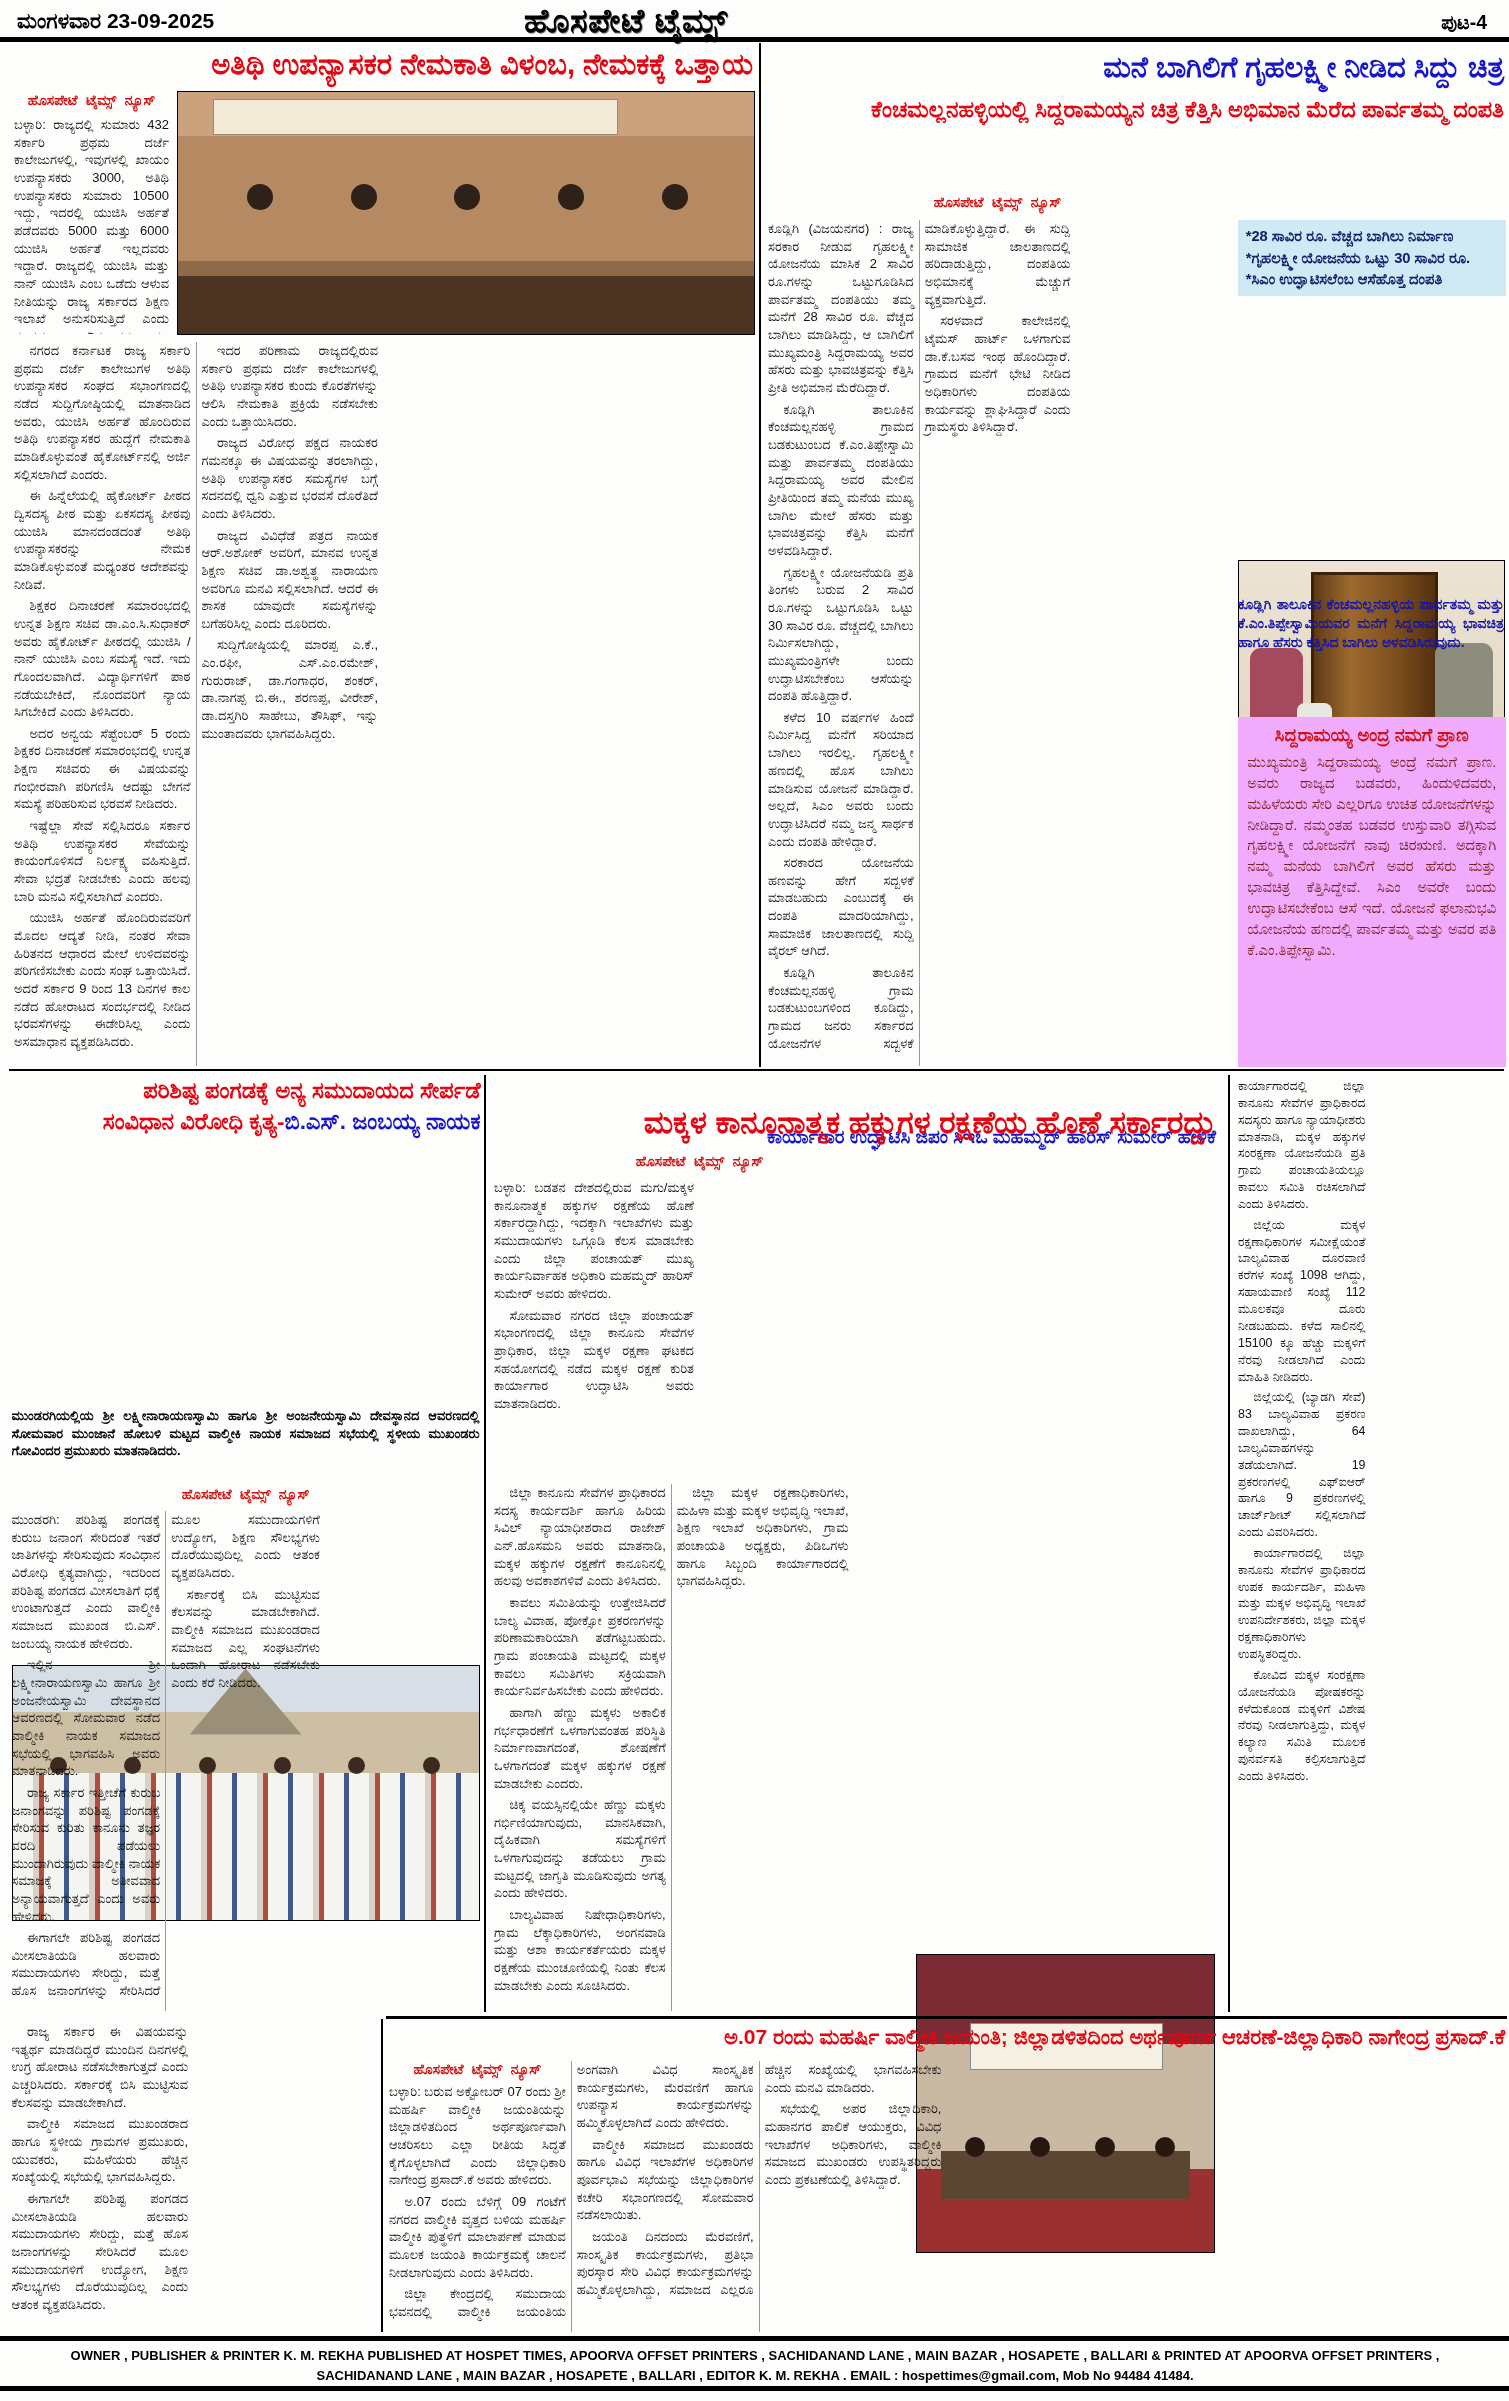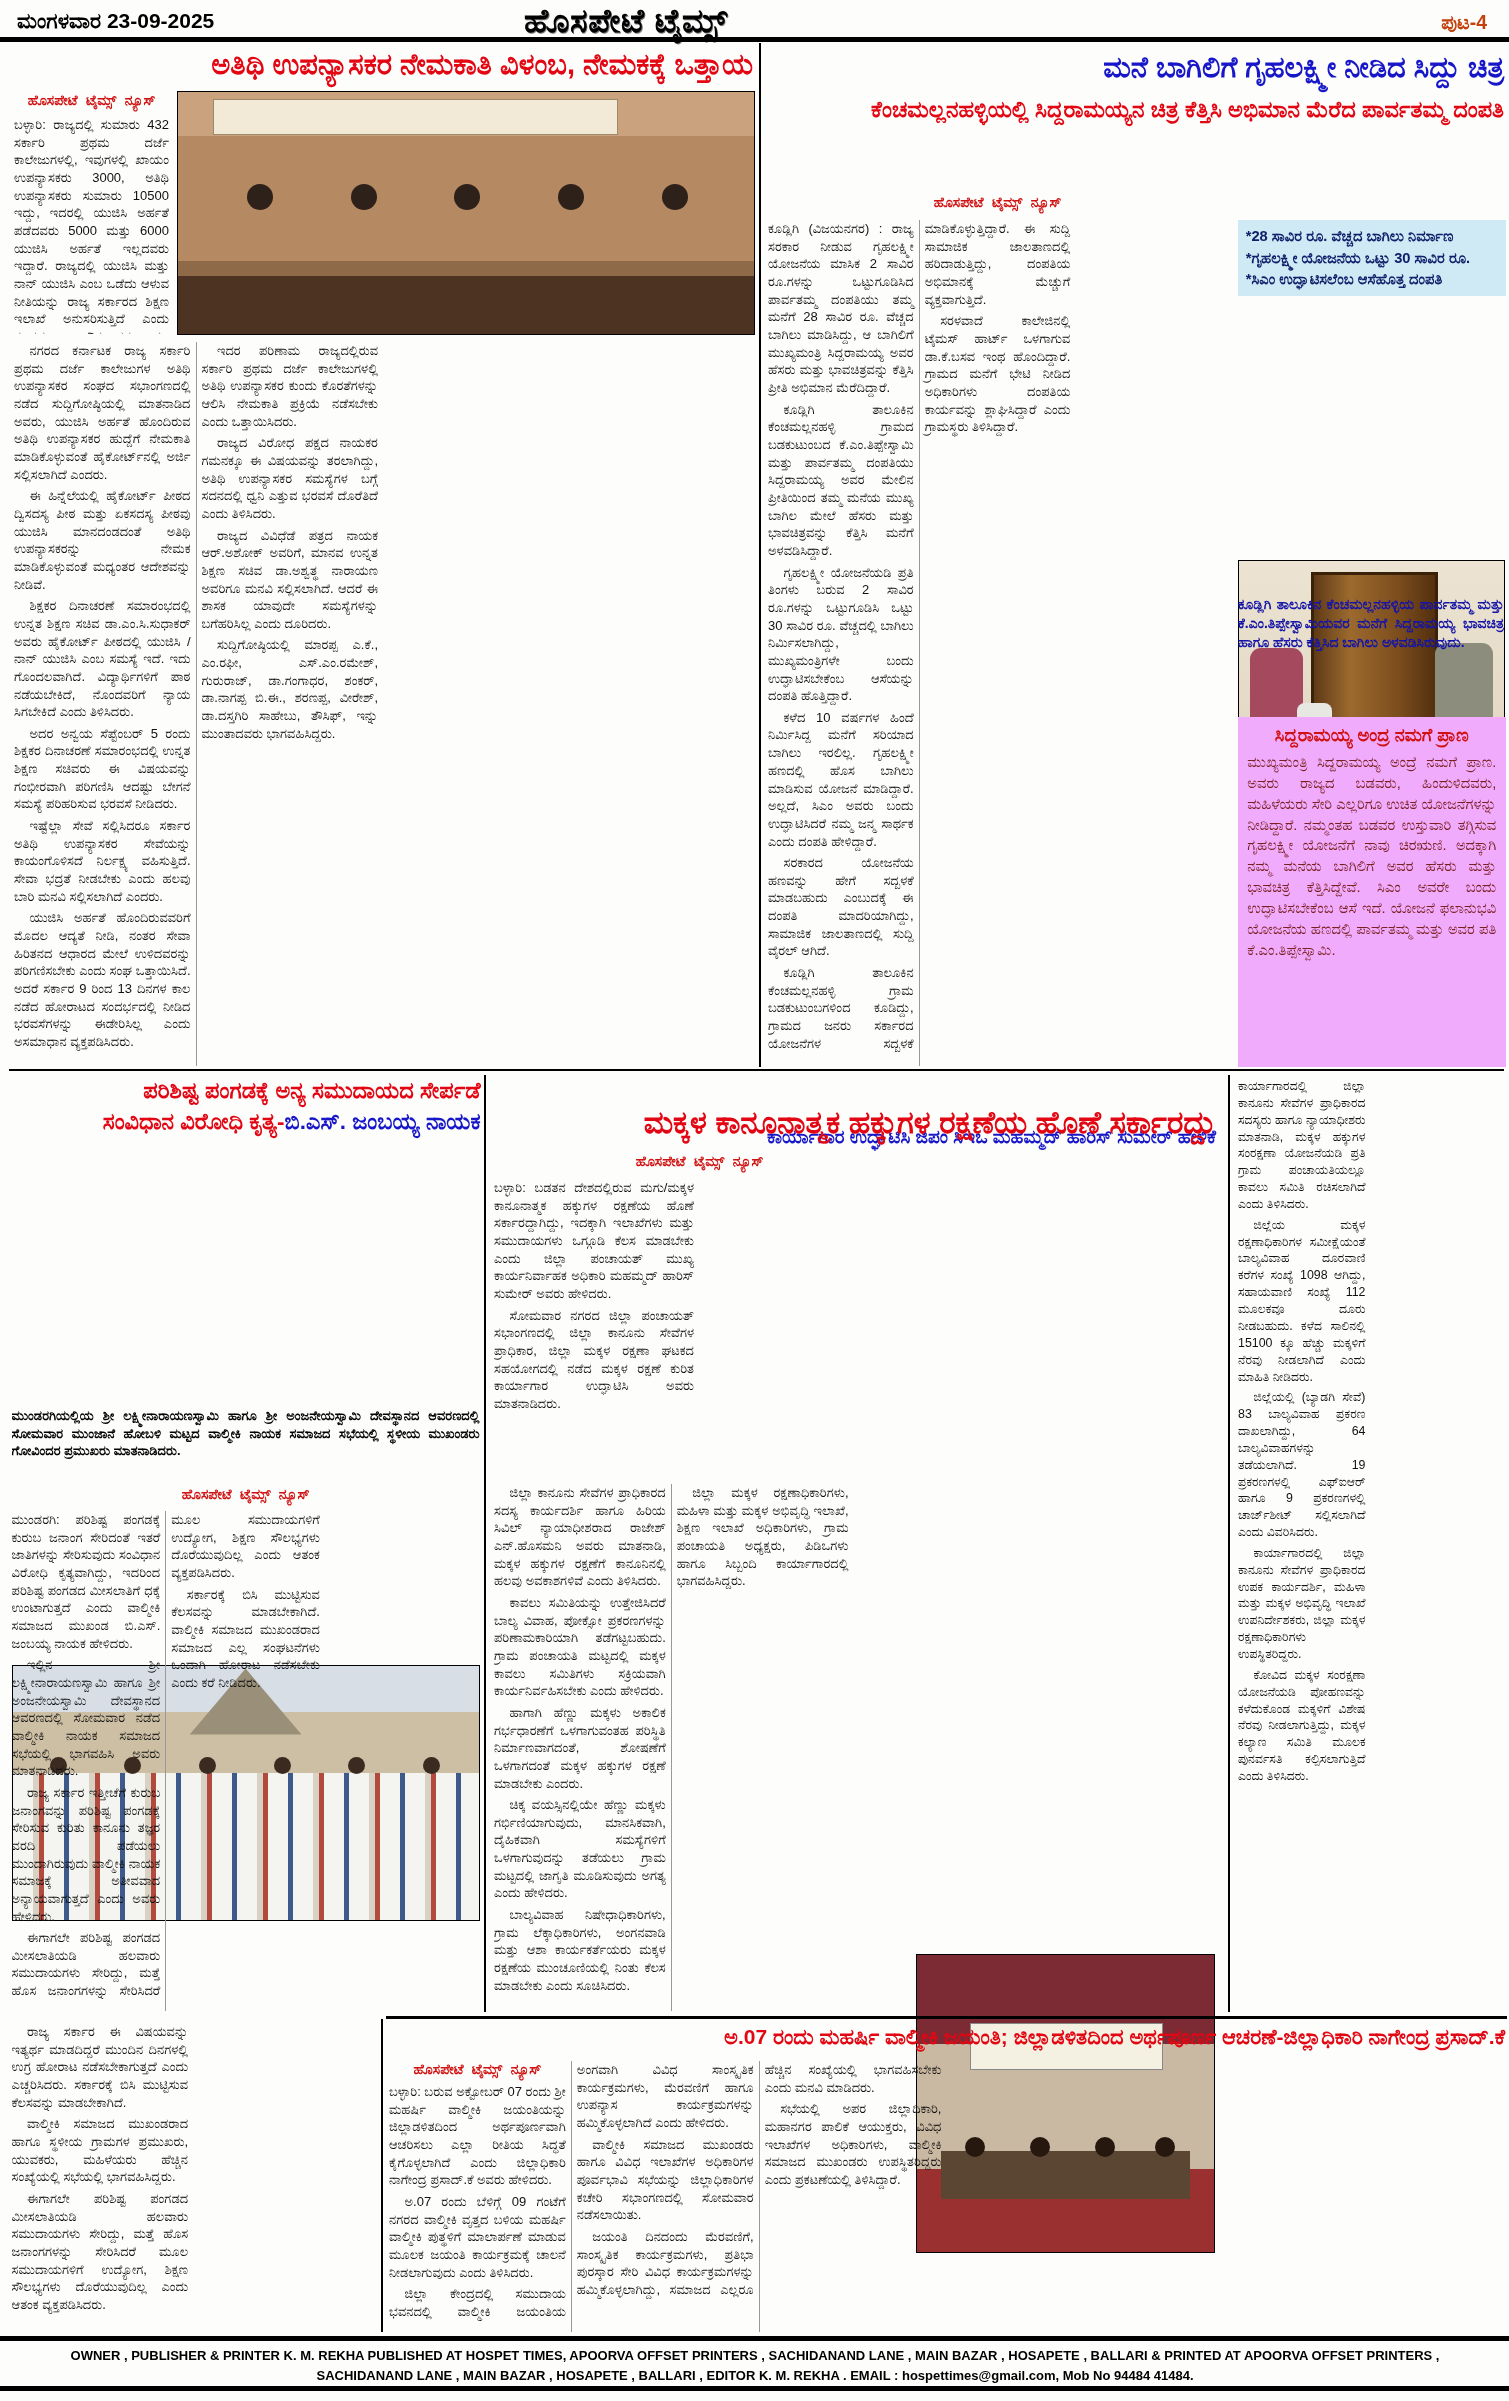--- a/index.html
+++ b/index.html
@@ -3,21 +3,21 @@
 <meta charset="utf-8">
 <style>
   html,body{margin:0;padding:0;background:#e9e9e9;}
   .page{position:relative;width:1510px;height:2401px;background:#fdfdfb;overflow:hidden;
         font-family:"Liberation Sans","DejaVu Sans",sans-serif;color:#0a0a0a;}
   .abs{position:absolute;}
   
   .hdr-date{font-size:21px;font-weight:bold;color:#000;}
   .masthead{font-size:33px;font-weight:900;color:#000;letter-spacing:0.8px;
             text-shadow:0.8px 0.8px 0 #777;}
-  .hdr-page{font-size:19.4px;font-weight:bold;color:#c2410c;}
+  .hdr-page{font-size:19.4px;font-weight:bold;color:#000000;}
   .rule-h{background:#000;}
   .rule-v{background:#000;width:2.3px;}
   
   .hl{font-weight:bold;text-align:right;line-height:1.15;}
   .red{color:#e30613;}
   .blue{color:#1717c9;}
   .byline{color:#d01111;font-weight:bold;text-align:center;font-size:14px;font-family:Liberation Mono, monospace;}
   
   .bodytext{font-size:13px;line-height:1.36;text-align:justify;color:#111;overflow:hidden;}
   .bodytext p{margin:0 0 3.9px 0;text-indent:15.5px;}
@@ -186,21 +186,21 @@
     <p>ಹಾಗಾಗಿ ಹೆಣ್ಣು ಮಕ್ಕಳು ಅಕಾಲಿಕ ಗರ್ಭಧಾರಣೆಗೆ ಒಳಗಾಗುವಂತಹ ಪರಿಸ್ಥಿತಿ ನಿರ್ಮಾಣವಾಗದಂತೆ, ಶೋಷಣೆಗೆ ಒಳಗಾಗದಂತೆ ಮಕ್ಕಳ ಹಕ್ಕುಗಳ ರಕ್ಷಣೆ ಮಾಡಬೇಕು ಎಂದರು.</p>
     <p>ಚಿಕ್ಕ ವಯಸ್ಸಿನಲ್ಲಿಯೇ ಹೆಣ್ಣು ಮಕ್ಕಳು ಗರ್ಭಿಣಿಯಾಗುವುದು, ಮಾನಸಿಕವಾಗಿ, ದೈಹಿಕವಾಗಿ ಸಮಸ್ಯೆಗಳಿಗೆ ಒಳಗಾಗುವುದನ್ನು ತಡೆಯಲು ಗ್ರಾಮ ಮಟ್ಟದಲ್ಲಿ ಜಾಗೃತಿ ಮೂಡಿಸುವುದು ಅಗತ್ಯ ಎಂದು ಹೇಳಿದರು.</p>
     <p>ಬಾಲ್ಯವಿವಾಹ ನಿಷೇಧಾಧಿಕಾರಿಗಳು, ಗ್ರಾಮ ಲೆಕ್ಕಾಧಿಕಾರಿಗಳು, ಅಂಗನವಾಡಿ ಮತ್ತು ಆಶಾ ಕಾರ್ಯಕರ್ತೆಯರು ಮಕ್ಕಳ ರಕ್ಷಣೆಯ ಮುಂಚೂಣಿಯಲ್ಲಿ ನಿಂತು ಕೆಲಸ ಮಾಡಬೇಕು ಎಂದು ಸೂಚಿಸಿದರು.</p>
     <p>ಜಿಲ್ಲಾ ಮಕ್ಕಳ ರಕ್ಷಣಾಧಿಕಾರಿಗಳು, ಮಹಿಳಾ ಮತ್ತು ಮಕ್ಕಳ ಅಭಿವೃದ್ಧಿ ಇಲಾಖೆ, ಶಿಕ್ಷಣ ಇಲಾಖೆ ಅಧಿಕಾರಿಗಳು, ಗ್ರಾಮ ಪಂಚಾಯತಿ ಅಧ್ಯಕ್ಷರು, ಪಿಡಿಒಗಳು ಹಾಗೂ ಸಿಬ್ಬಂದಿ ಕಾರ್ಯಾಗಾರದಲ್ಲಿ ಭಾಗವಹಿಸಿದ್ದರು.</p>
   </div>
   <div class="abs bodytext cols2" style="left:1238px;top:1078px;width:266px;height:933px;font-size:12.4px;">
     <p class="noind">ಕಾರ್ಯಾಗಾರದಲ್ಲಿ ಜಿಲ್ಲಾ ಕಾನೂನು ಸೇವೆಗಳ ಪ್ರಾಧಿಕಾರದ ಸದಸ್ಯರು ಹಾಗೂ ನ್ಯಾಯಾಧೀಶರು ಮಾತನಾಡಿ, ಮಕ್ಕಳ ಹಕ್ಕುಗಳ ಸಂರಕ್ಷಣಾ ಯೋಜನೆಯಡಿ ಪ್ರತಿ ಗ್ರಾಮ ಪಂಚಾಯತಿಯಲ್ಲೂ ಕಾವಲು ಸಮಿತಿ ರಚಿಸಲಾಗಿದೆ ಎಂದು ತಿಳಿಸಿದರು.</p>
     <p>ಜಿಲ್ಲೆಯ ಮಕ್ಕಳ ರಕ್ಷಣಾಧಿಕಾರಿಗಳ ಸಮೀಕ್ಷೆಯಂತೆ ಬಾಲ್ಯವಿವಾಹ ದೂರವಾಣಿ ಕರೆಗಳ ಸಂಖ್ಯೆ 1098 ಆಗಿದ್ದು, ಸಹಾಯವಾಣಿ ಸಂಖ್ಯೆ 112 ಮೂಲಕವೂ ದೂರು ನೀಡಬಹುದು. ಕಳೆದ ಸಾಲಿನಲ್ಲಿ 15100 ಕ್ಕೂ ಹೆಚ್ಚು ಮಕ್ಕಳಿಗೆ ನೆರವು ನೀಡಲಾಗಿದೆ ಎಂದು ಮಾಹಿತಿ ನೀಡಿದರು.</p>
     <p>ಜಿಲ್ಲೆಯಲ್ಲಿ (ಬ್ಯಾಡಗಿ ಸೇವೆ) 83 ಬಾಲ್ಯವಿವಾಹ ಪ್ರಕರಣ ದಾಖಲಾಗಿದ್ದು, 64 ಬಾಲ್ಯವಿವಾಹಗಳನ್ನು ತಡೆಯಲಾಗಿದೆ. 19 ಪ್ರಕರಣಗಳಲ್ಲಿ ಎಫ್ಐಆರ್ ಹಾಗೂ 9 ಪ್ರಕರಣಗಳಲ್ಲಿ ಚಾರ್ಜ್‌ಶೀಟ್ ಸಲ್ಲಿಸಲಾಗಿದೆ ಎಂದು ವಿವರಿಸಿದರು.</p>
     <p>ಕಾರ್ಯಾಗಾರದಲ್ಲಿ ಜಿಲ್ಲಾ ಕಾನೂನು ಸೇವೆಗಳ ಪ್ರಾಧಿಕಾರದ ಉಪಕ ಕಾರ್ಯದರ್ಶಿ, ಮಹಿಳಾ ಮತ್ತು ಮಕ್ಕಳ ಅಭಿವೃದ್ಧಿ ಇಲಾಖೆ ಉಪನಿರ್ದೇಶಕರು, ಜಿಲ್ಲಾ ಮಕ್ಕಳ ರಕ್ಷಣಾಧಿಕಾರಿಗಳು ಉಪಸ್ಥಿತರಿದ್ದರು.</p>
-    <p>ಕೋವಿದ ಮಕ್ಕಳ ಸಂರಕ್ಷಣಾ ಯೋಜನೆಯಡಿ ಪೋಹಣವನ್ನು ಕಳೆದುಕೊಂಡ ಮಕ್ಕಳಿಗೆ ವಿಶೇಷ ನೆರವು ನೀಡಲಾಗುತ್ತಿದ್ದು, ಮಕ್ಕಳ ಕಲ್ಯಾಣ ಸಮಿತಿ ಮೂಲಕ ಪುನರ್ವಸತಿ ಕಲ್ಪಿಸಲಾಗುತ್ತಿದೆ ಎಂದು ತಿಳಿಸಿದರು.</p>
+    <p>ಕೋವಿದ ಮಕ್ಕಳ ಸಂರಕ್ಷಣಾ ಯೋಜನೆಯಡಿ ಪೋಷಕರನ್ನು ಕಳೆದುಕೊಂಡ ಮಕ್ಕಳಿಗೆ ವಿಶೇಷ ನೆರವು ನೀಡಲಾಗುತ್ತಿದ್ದು, ಮಕ್ಕಳ ಕಲ್ಯಾಣ ಸಮಿತಿ ಮೂಲಕ ಪುನರ್ವಸತಿ ಕಲ್ಪಿಸಲಾಗುತ್ತಿದೆ ಎಂದು ತಿಳಿಸಿದರು.</p>
   </div>
 
   <div class="abs rule-h" style="left:386px;top:2016px;width:1121px;height:3.1px;"></div>
   <div class="abs rule-v" style="left:381px;top:2019px;height:313px;"></div>
   <div class="abs hl red" style="left:389px;top:2025px;width:1116px;font-size:21px;">ಅ.07 ರಂದು ಮಹರ್ಷಿ ವಾಲ್ಮೀಕಿ ಜಯಂತಿ; ಜಿಲ್ಲಾಡಳಿತದಿಂದ ಅರ್ಥಪೂರ್ಣ ಆಚರಣೆ-ಜಿಲ್ಲಾಧಿಕಾರಿ ನಾಗೇಂದ್ರ ಪ್ರಸಾದ್.ಕೆ</div>
   <div class="abs bodytext cols6" style="left:389px;top:2061px;width:1116px;height:271px;">
     <div class="byline" style="margin-bottom:3.1px;">ಹೊಸಪೇಟೆ ಟೈಮ್ಸ್ ನ್ಯೂಸ್</div>
     <p class="noind">ಬಳ್ಳಾರಿ: ಬರುವ ಅಕ್ಟೋಬರ್ 07 ರಂದು ಶ್ರೀ ಮಹರ್ಷಿ ವಾಲ್ಮೀಕಿ ಜಯಂತಿಯನ್ನು ಜಿಲ್ಲಾಡಳಿತದಿಂದ ಅರ್ಥಪೂರ್ಣವಾಗಿ ಆಚರಿಸಲು ಎಲ್ಲಾ ರೀತಿಯ ಸಿದ್ಧತೆ ಕೈಗೊಳ್ಳಲಾಗಿದೆ ಎಂದು ಜಿಲ್ಲಾಧಿಕಾರಿ ನಾಗೇಂದ್ರ ಪ್ರಸಾದ್.ಕೆ ಅವರು ಹೇಳಿದರು.</p>
     <p>ಅ.07 ರಂದು ಬೆಳಿಗ್ಗೆ 09 ಗಂಟೆಗೆ ನಗರದ ವಾಲ್ಮೀಕಿ ವೃತ್ತದ ಬಳಿಯ ಮಹರ್ಷಿ ವಾಲ್ಮೀಕಿ ಪುತ್ಥಳಿಗೆ ಮಾಲಾರ್ಪಣೆ ಮಾಡುವ ಮೂಲಕ ಜಯಂತಿ ಕಾರ್ಯಕ್ರಮಕ್ಕೆ ಚಾಲನೆ ನೀಡಲಾಗುವುದು ಎಂದು ತಿಳಿಸಿದರು.</p>
     <p>ಜಿಲ್ಲಾ ಕೇಂದ್ರದಲ್ಲಿ ಸಮುದಾಯ ಭವನದಲ್ಲಿ ವಾಲ್ಮೀಕಿ ಜಯಂತಿಯ ಅಂಗವಾಗಿ ವಿವಿಧ ಸಾಂಸ್ಕೃತಿಕ ಕಾರ್ಯಕ್ರಮಗಳು, ಮೆರವಣಿಗೆ ಹಾಗೂ ಉಪನ್ಯಾಸ ಕಾರ್ಯಕ್ರಮಗಳನ್ನು ಹಮ್ಮಿಕೊಳ್ಳಲಾಗಿದೆ ಎಂದು ಹೇಳಿದರು.</p>

